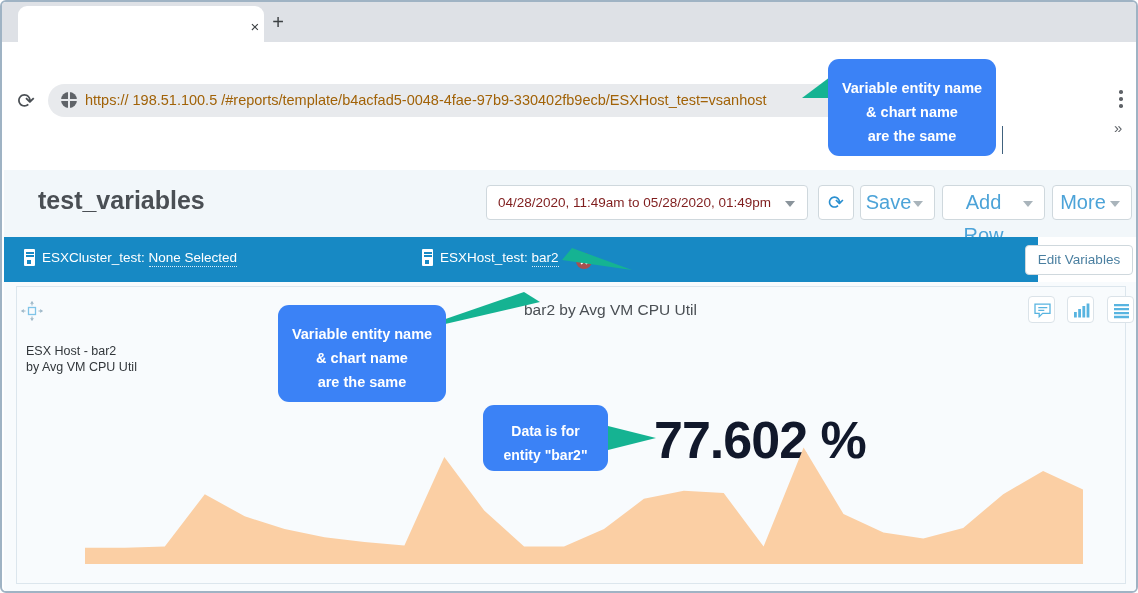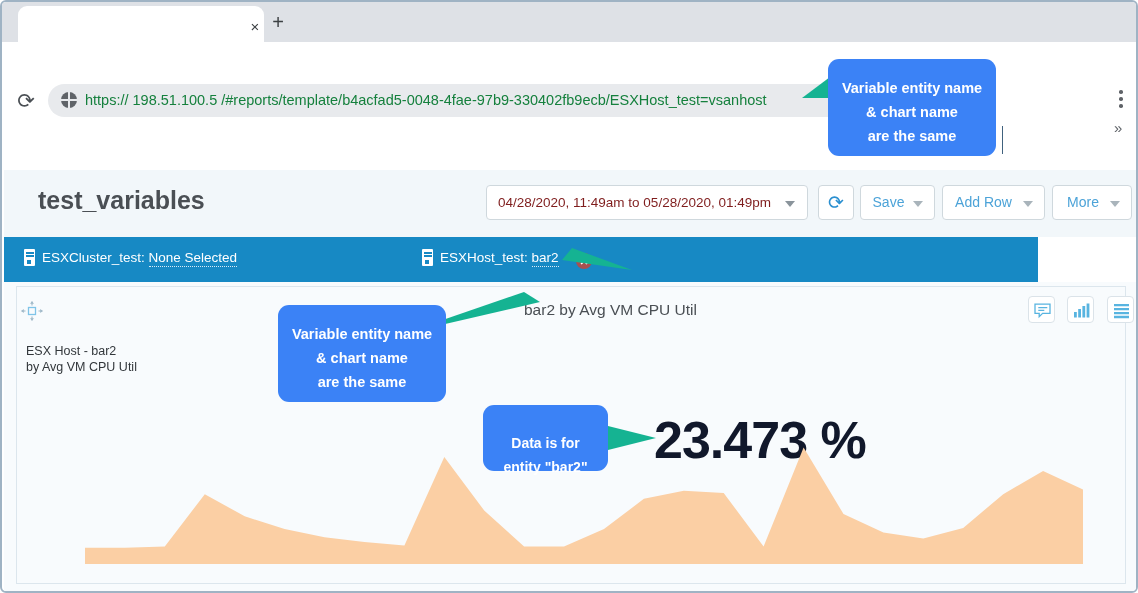--- a/index.html
+++ b/index.html
@@ -73,21 +73,21 @@
   }
   .omnibox-icon::after {
     content: "";
     position: absolute; left: 0; top: 7px;
     width: 16px; height: 2px;
     background: #e8eaed;
   }
   .omnibox-url {
     position: absolute; left: 37px; top: 0;
     height: 33px; line-height: 33px;
-    font-size: 14.5px; color: #15803d;
+    font-size: 14.5px; color: #a16207;
     white-space: nowrap;
   }
   .kebab {
     position: absolute; left: 1117px; top: 48px;
     width: 4px; height: 18px;
     cursor: pointer;
   }
   .kebab i {
     display: block; width: 3.5px; height: 3.5px;
     border-radius: 50%; background: #5f6368; margin-bottom: 3.5px;
@@ -163,21 +163,21 @@
     width: 0; height: 0;
     border-left: 5px solid transparent;
     border-right: 5px solid transparent;
     border-top: 6px solid #8a949b;
   }
   .btn {
     position: absolute; top: 183px; height: 35px;
     background: #ffffff;
     border: 1px solid #cfd8dd;
     border-radius: 4px;
-    color: #4ca3d8; font-size: 14px;
+    color: #4ca3d8; font-size: 20px;
     line-height: 33px; text-align: center;
     cursor: pointer;
   }
   .btn .bcaret {
     position: absolute; right: 11px; top: 15px;
     width: 0; height: 0;
     border-left: 5px solid transparent;
     border-right: 5px solid transparent;
     border-top: 6px solid #a9b4bb;
   }
@@ -277,21 +277,21 @@
     position: absolute;
     background: #3b82f6;
     border-radius: 11px;
     color: #ffffff;
     font-weight: bold;
     text-align: center;
   }
   .callout span { display: block; }
   .c1 { left: 826px; top: 57px; width: 168px; height: 97px; padding-top: 17px; font-size: 14.5px; line-height: 24px; }
   .c2 { left: 276px; top: 303px; width: 168px; height: 97px; padding-top: 17px; font-size: 14.5px; line-height: 24px; }
-  .c3 { left: 481px; top: 403px; width: 125px; height: 66px; padding-top: 26px; font-size: 14px; line-height: 24px; }
+  .c3 { left: 481px; top: 403px; width: 125px; height: 66px; padding-top: 14px; font-size: 14px; line-height: 24px; }
   .tail { position: absolute; }
 </style>
 </head>
 <body>
 
 <div id="root">
 
   <div class="browser-tabstrip">
     <div class="tab">
       <div class="tab-close">×</div>
@@ -344,20 +344,21 @@
     <div class="var-item one">
       <span class="hosticon"></span><span>ESXCluster_test:</span>
       <span class="var-val">None Selected</span>
     </div>
     <div class="var-item two">
       <span class="hosticon"></span><span>ESXHost_test:</span>
       <span class="var-val">bar2</span>
     </div>
   </div>
   <div class="var-clear">✕</div>
+  <div class="edit-vars">Edit Variables</div>
 
   <div class="widget">
     <div class="widget-inner"></div>
   </div>
 
   <div class="drag-handle">
     <svg width="24" height="22" viewBox="0 0 24 22">
       <rect x="8.5" y="7.5" width="7" height="7" fill="none" stroke="#7fc4e8" stroke-width="1.3"></rect>
       <path d="M12 1.5 V5.5 M12 16.5 V20.5 M1.5 11 H5.5 M18.5 11 H22.5" stroke="#9fb8c8" stroke-width="1.1" fill="none"></path>
       <path d="M12 1.2 l-2 2.6 h4 z M12 20.8 l-2 -2.6 h4 z M1.2 11 l2.6 -2 v4 z M22.8 11 l-2.6 -2 v4 z" fill="#9fb8c8"></path>
@@ -386,21 +387,21 @@
         <rect x="13.6" y="1.5" width="2.8" height="14" fill="#58b4e0"></rect>
       </svg>
     </span>
     <span class="wicon">
       <svg width="17" height="17" viewBox="0 0 17 17">
         <path d="M1 3.2 h15 M1 7.2 h15 M1 11.2 h15 M1 15 h15" stroke="#58b4e0" stroke-width="2.3"></path>
       </svg>
     </span>
   </div>
 
-  <div class="bignum">23.473 %</div>
+  <div class="bignum">77.602 %</div>
 
   <div class="sparkline">
     <svg id="spark-svg" width="1108" height="148" viewBox="0 0 1108 148" preserveAspectRatio="none">
       <path id="spark-path" fill="#fbcfa4" d="M70 134 L70.0 117.7 L109.9 117.7 L149.8 116.5 L189.8 64.2 L229.7 86.3 L269.6 99.1 L309.5 107.2 L349.4 111.9 L389.4 115.4 L429.3 26.9 L469.2 80.5 L509.1 116.5 L549.0 116.5 L589.0 99.1 L628.9 68.8 L668.8 60.7 L708.7 63.0 L748.6 116.5 L788.6 17.6 L828.5 84.0 L868.4 102.6 L908.3 108.4 L948.2 97.9 L988.2 64.2 L1028.1 40.9 L1068.0 59.5 L1068 134 Z"></path>
     </svg>
   </div>
 
   <svg class="tail" style="left:800px; top:66px; width:40px; height:36px;">
     <path d="M40 0 L40 30 L0 30 Z" fill="#15b392"></path>
   </svg>

